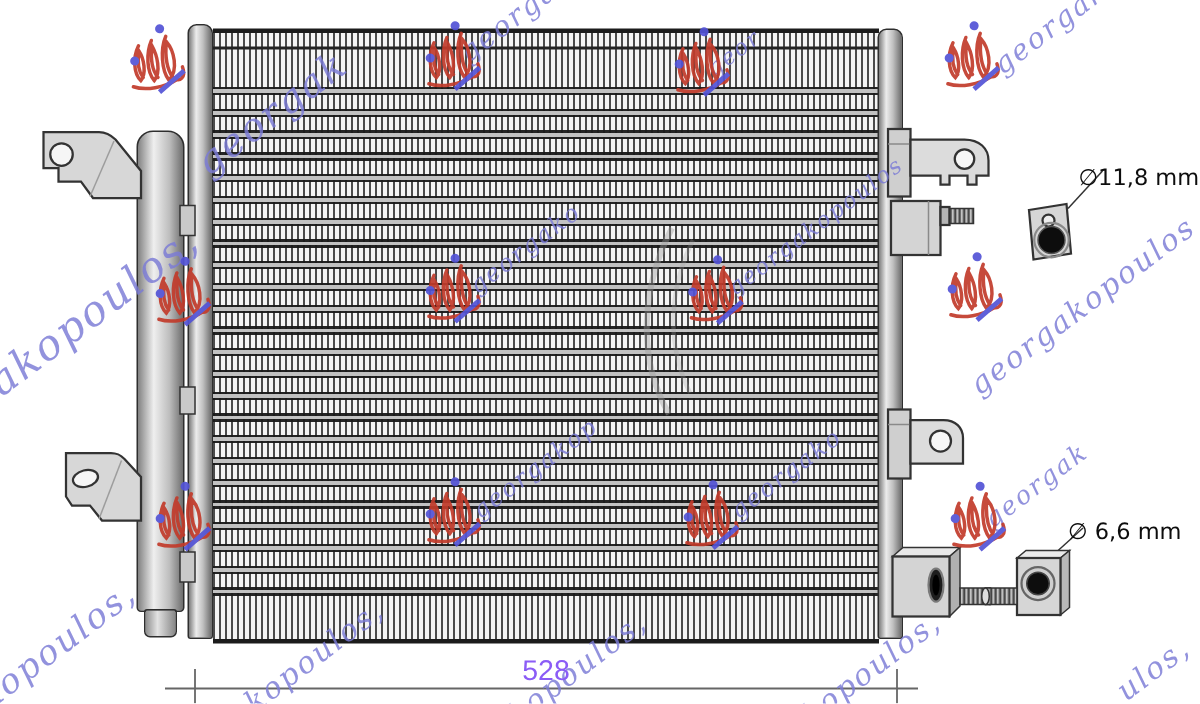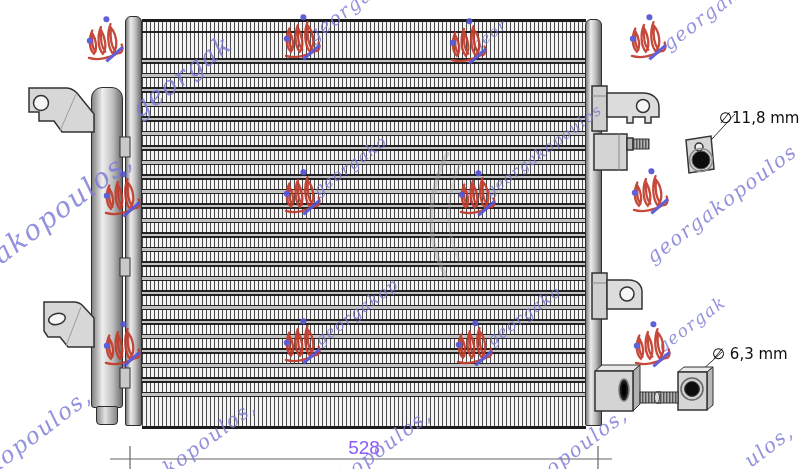--- a/index.html
+++ b/index.html
@@ -233,13 +233,13 @@
     </svg>
     <svg class="wm-logo" viewBox="0 0 46 56" style="left: 631px; top: 320px;">
       <use href="#gp-logo"></use>
     </svg>
   </div>
 
 <div class="dim-label" style="left:330px;top:437px;width:68px;">528</div>
 
 <div class="diam-label" style="left:719px;top:97px;">∅11,8 mm</div>
 
-<div class="diam-label" style="left:712px;top:333px;">∅ 6,3 mm</div>
+<div class="diam-label" style="left:712px;top:333px;">∅ 6,6 mm</div>
 
 </body></html>

